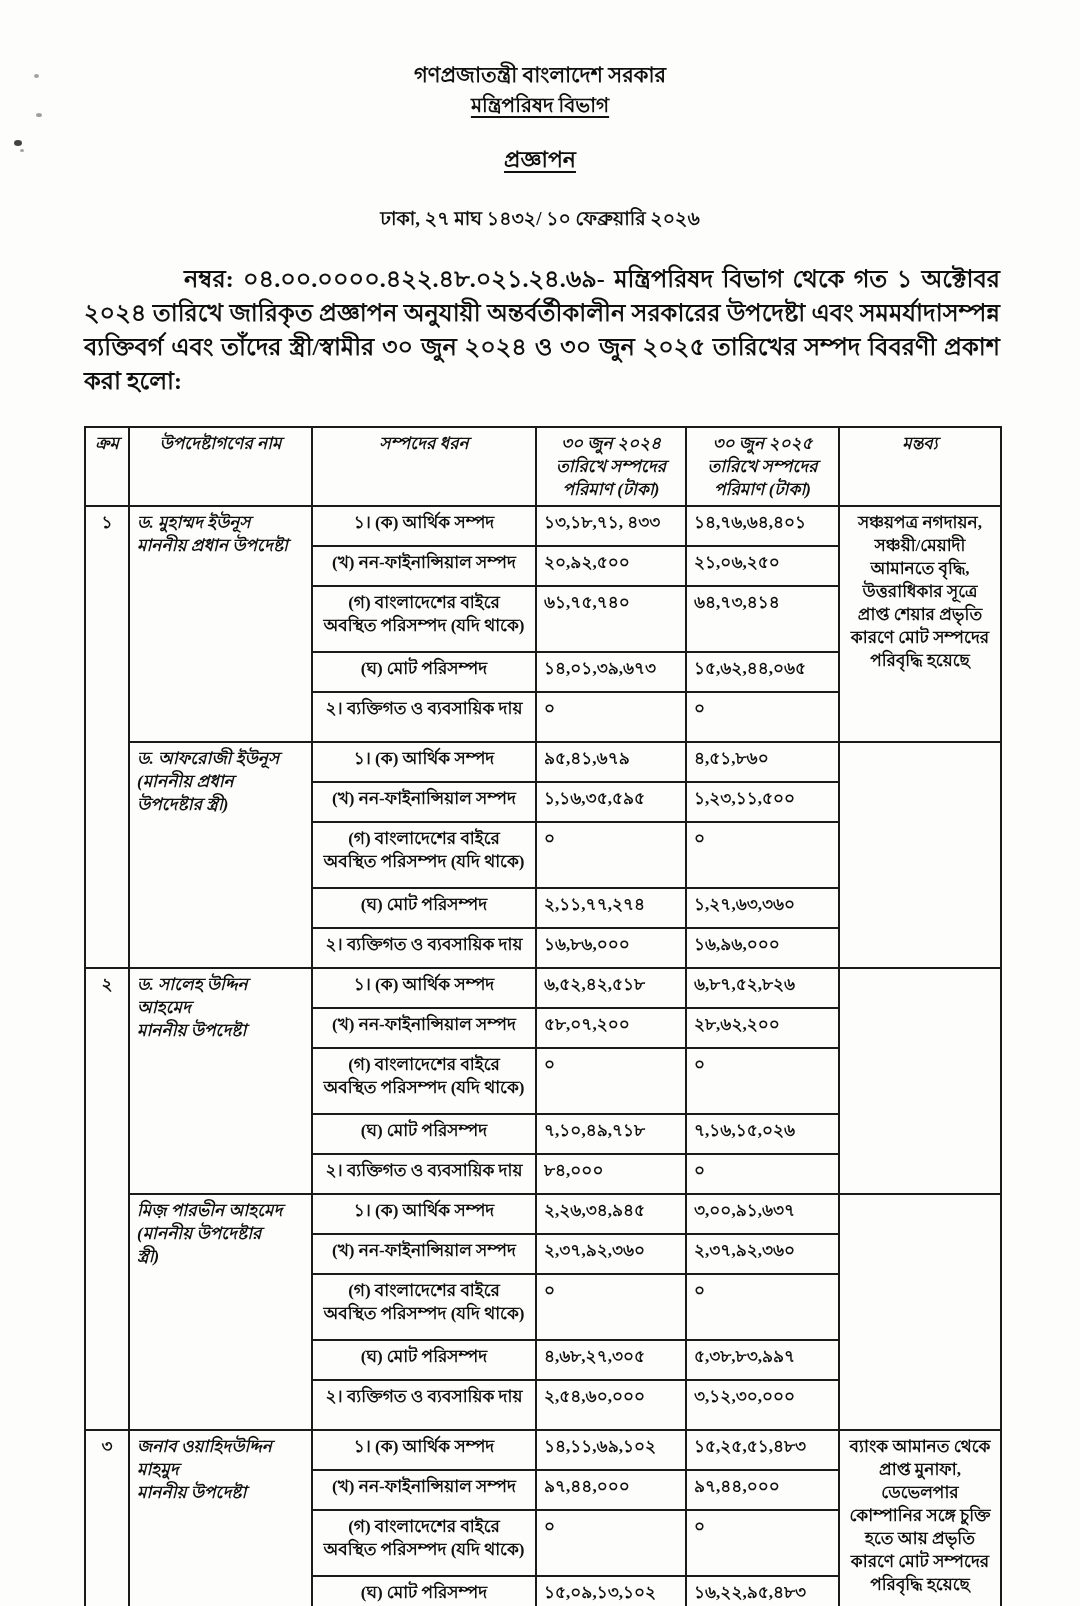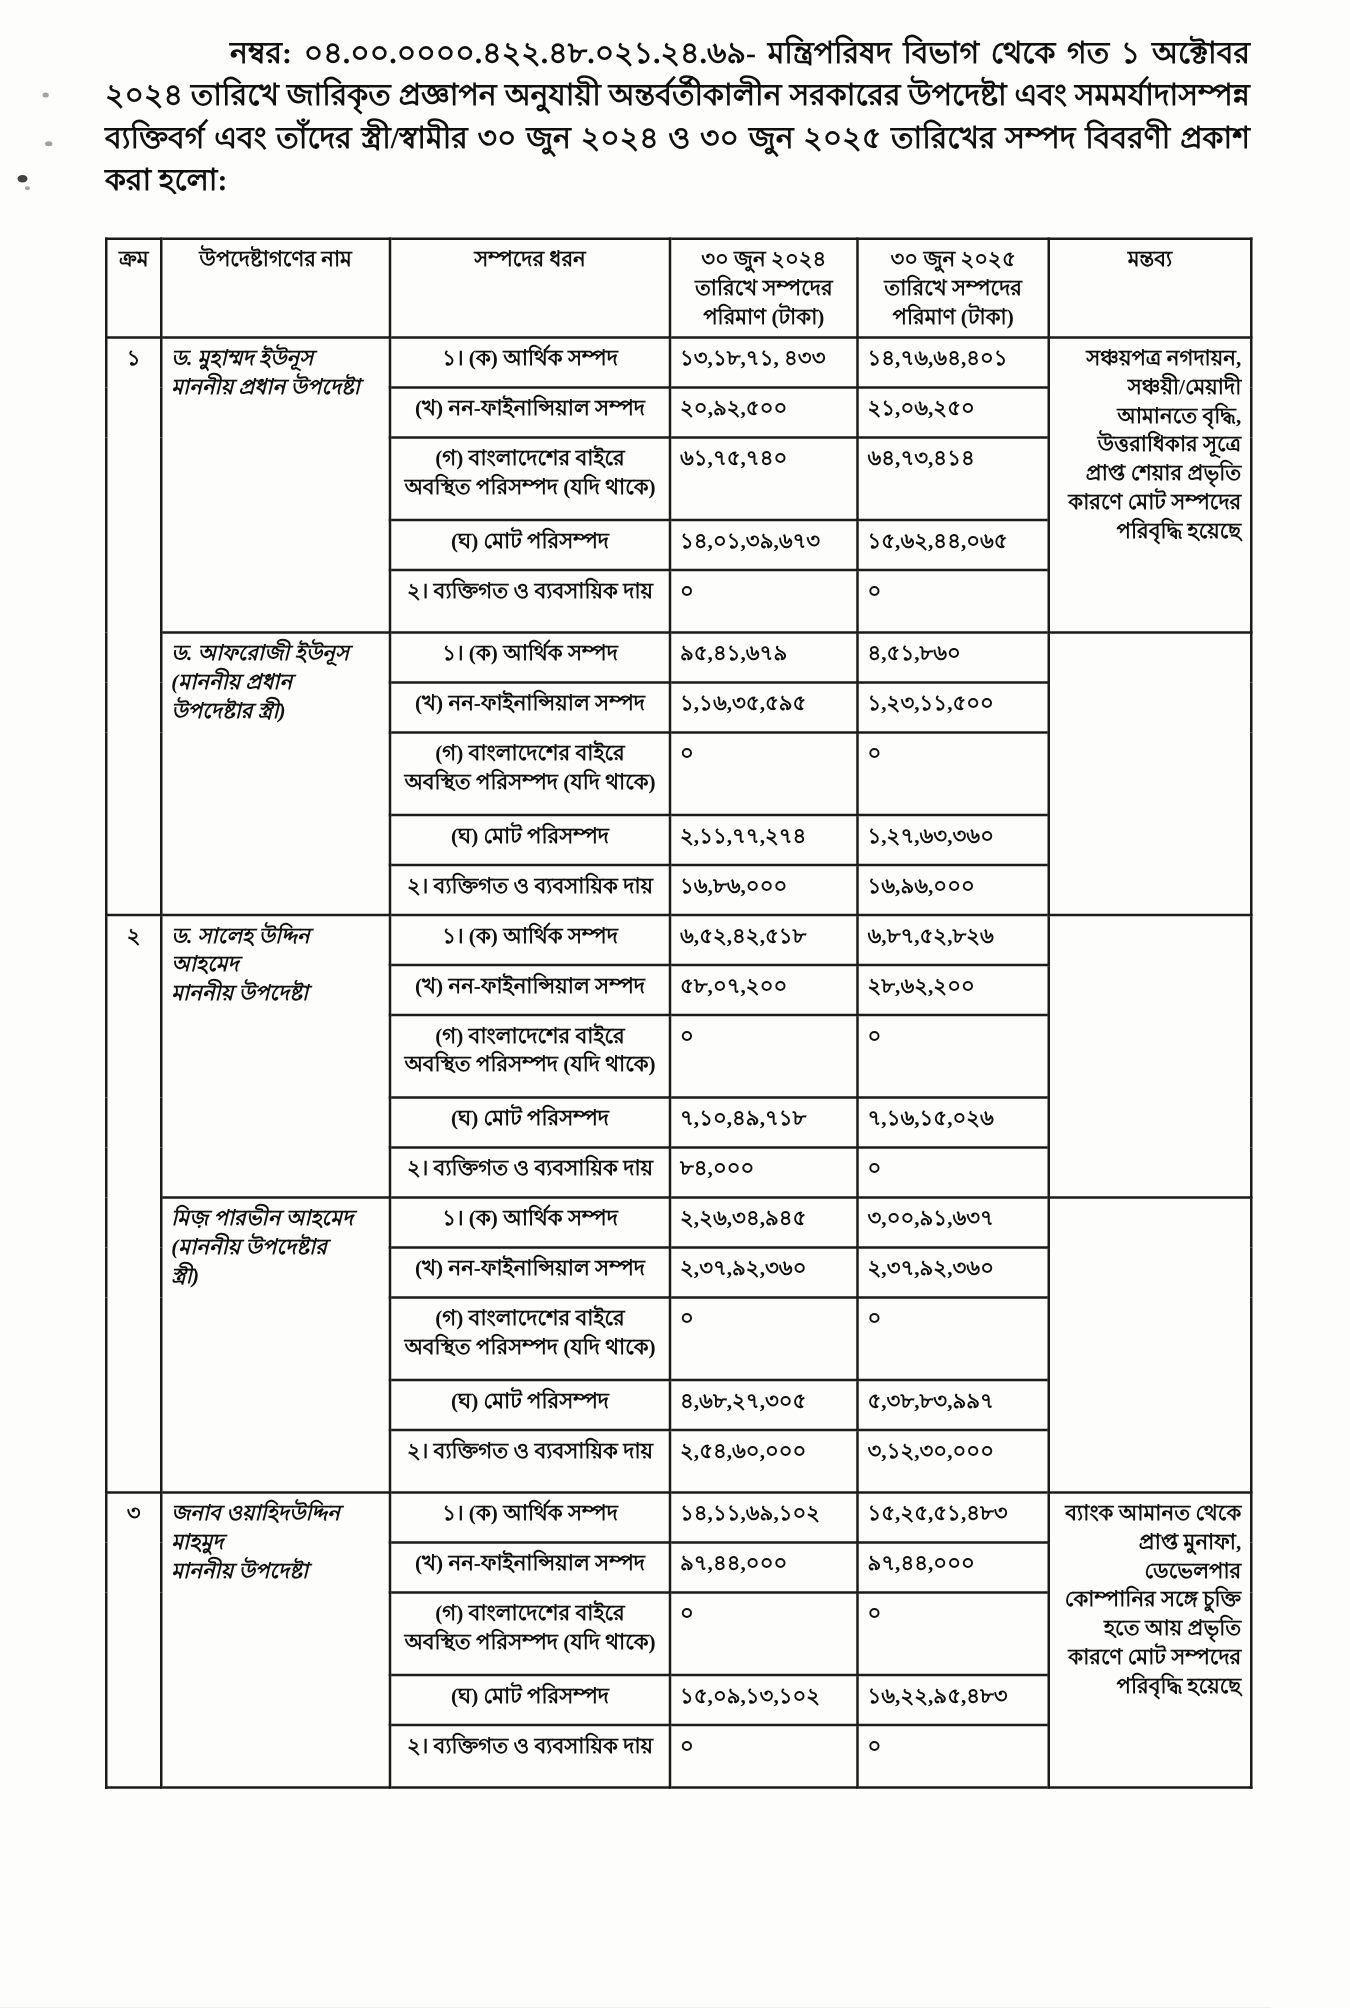--- a/index.html
+++ b/index.html
@@ -49,37 +49,43 @@
     line-height:23px;
     font-weight:bold;
     vertical-align:top;
     overflow:hidden;
   }
   th{text-align:center;}
   td.serial{text-align:center;}
   td.num{text-align:left;}
   td.name-cell{text-align:left;font-style:italic;}
   td.label-cell{text-align:center;}
-  td.remark-cell{text-align:right;line-height:26px;}
+  td.remark-cell{text-align:center;line-height:26px;}
   .pre{white-space:pre-line;}
   tr.h32 td{height:30px;}
   tr.hg td{height:56px;margin-left:47px;}
   tr.hlast td{height:40px;}
-  thead th{height:64px;}
+  thead th{height:64px;font-style:italic;}
 </style>
 </head>
 <body>
 
 <div class="page">
 
   <div class="speck s1"></div>
   <div class="speck s2"></div>
   <div class="speck s3"></div>
   <div class="speck s4"></div>
 
+  <div class="doc-header">
+    <div class="gov-line">গণপ্রজাতন্ত্রী বাংলাদেশ সরকার</div>
+    <div class="division-line"><span class="u">মন্ত্রিপরিষদ বিভাগ</span></div>
+    <div><span class="notice-title u">প্রজ্ঞাপন</span></div>
+    <div class="date-line">ঢাকা, ২৭ মাঘ ১৪৩২/ ১০ ফেব্রুয়ারি ২০২৬</div>
+  </div>
 
   <p class="intro">নম্বর: ০৪.০০.০০০০.৪২২.৪৮.০২১.২৪.৬৯- মন্ত্রিপরিষদ বিভাগ থেকে গত ১ অক্টোবর ২০২৪ তারিখে জারিকৃত প্রজ্ঞাপন অনুযায়ী অন্তর্বর্তীকালীন সরকারের উপদেষ্টা এবং সমমর্যাদাসম্পন্ন ব্যক্তিবর্গ এবং তাঁদের স্ত্রী/স্বামীর ৩০ জুন ২০২৪ ও ৩০ জুন ২০২৫ তারিখের সম্পদ বিবরণী প্রকাশ করা হলো:</p>
 
   <table class="assets">
     <colgroup>
       <col style="width:44px">
         <col style="width:183px">
         <col style="width:224px">
         <col style="width:150px">
         <col style="width:153px">

